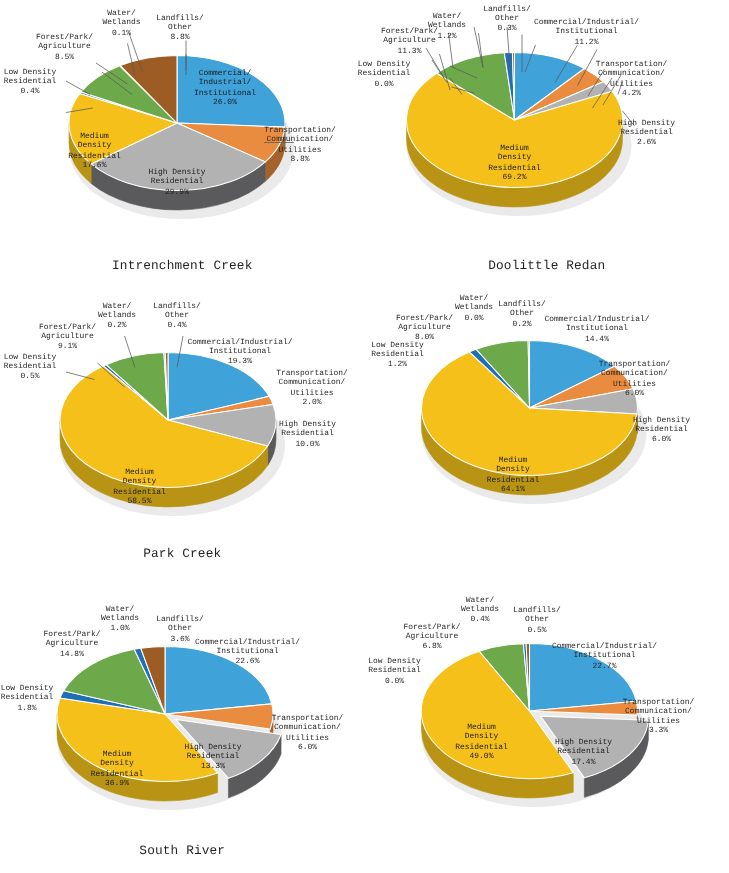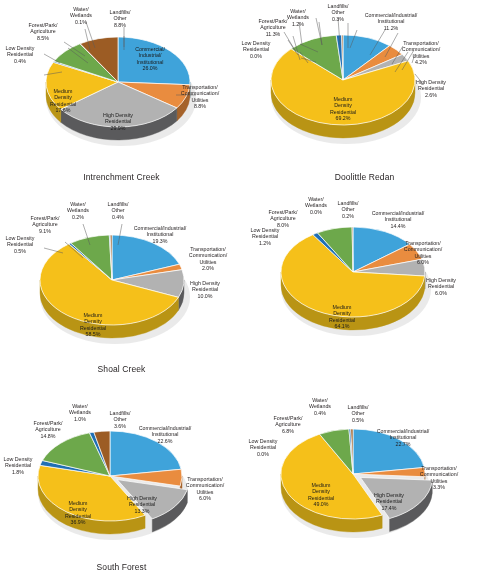--- a/index.html
+++ b/index.html
@@ -1,18 +1,18 @@
 <!DOCTYPE html>
 <html><head>
 <meta charset="utf-8">
 <style>
   html,body{margin:0;padding:0;background:#ffffff;}
   body{width:486px;height:582px;font-family:"Liberation Sans",sans-serif;color:#111;overflow:hidden;}
   #grid{position:relative;width:486px;height:582px;}
-  .panel{position:absolute;width:243px;height:194px;}
+  .panel{position:absolute;width:243px;height:194px;font-family:Liberation Mono, monospace;}
   .panel .stage{position:absolute;left:0;top:0;width:243px;height:170px;}
   .caption{position:absolute;left:0;width:243px;text-align:center;font-size:8.5px;color:#231f20;letter-spacing:.1px;}
   svg{position:absolute;left:0;top:0;overflow:visible;}
   .lbl{position:absolute;font-size:5.3px;line-height:1.22;color:#231f20;white-space:nowrap;}
   .lbl.c{text-align:center;}
   .lbl.inpie{color:#1a1a1a;}
   .pct{display:block;}
 </style>
 </head>
 <body>
@@ -209,21 +209,21 @@
           <span style="display: block;">Water/</span>
           <span style="display: block;">Wetlands</span>
           <span class="pct">0.2%</span>
         </div>
         <div class="lbl c" style="left: 78px; top: 9px; width: 80px;">
           <span style="display: block;">Landfills/</span>
           <span style="display: block;">Other</span>
           <span class="pct">0.4%</span>
         </div>
       </div>
-      <div class="caption" style="top: 172px;">Shoal Creek</div>
+      <div class="caption" style="top: 172px;">Park Creek</div>
     </div>
     <div class="panel" style="left: 243px; top: 192px;">
       <div class="stage">
         <svg width="243" height="172">
           <ellipse cx="113" cy="97" rx="75" ry="47" fill="#d9d9d9" opacity="0.55"></ellipse>
           <path d="M 182.00 80.00 A 72 45 0 0 1 181.71 84.03 l 0 13 A 72 45 0 0 0 182.00 93.00 Z" fill="#5a5a5c" stroke="#5a5a5c" stroke-width="0.4"></path>
           <path d="M 181.71 84.03 A 72 45 0 0 1 38.00 80.00 l 0 13 A 72 45 0 0 0 181.71 97.03 Z" fill="#b99414" stroke="#b99414" stroke-width="0.4"></path>
           <path d="M 110.00 80.00 L 110.00 35.00 A 72 45 0 0 1 166.65 52.23 Z" fill="#3fa3da" stroke="#ffffff" stroke-width="0.7"></path>
           <path d="M 110.00 80.00 L 166.65 52.23 A 72 45 0 0 1 179.04 67.23 Z" fill="#e98c3f" stroke="#ffffff" stroke-width="0.7"></path>
           <path d="M 110.00 80.00 L 179.04 67.23 A 72 45 0 0 1 181.71 84.03 Z" fill="#b2b2b2" stroke="#ffffff" stroke-width="0.7"></path>
@@ -338,21 +338,21 @@
           <span style="display: block;">Water/</span>
           <span style="display: block;">Wetlands</span>
           <span class="pct">1.0%</span>
         </div>
         <div class="lbl c" style="left: 80px; top: 20px; width: 80px;">
           <span style="display: block;">Landfills/</span>
           <span style="display: block;">Other</span>
           <span class="pct">3.6%</span>
         </div>
       </div>
-      <div class="caption" style="top: 172px;">South Forest</div>
+      <div class="caption" style="top: 172px;">South River</div>
     </div>
     <div class="panel" style="left: 243px; top: 390px;">
       <div class="stage">
         <svg width="243" height="172">
           <ellipse cx="113" cy="101" rx="75" ry="47" fill="#d9d9d9" opacity="0.55"></ellipse>
           <path d="M 182.00 84.00 A 72 45 0 0 1 181.87 86.75 l 0 13 A 72 45 0 0 0 182.00 97.00 Z" fill="#a5622a" stroke="#a5622a" stroke-width="0.4"></path>
           <path d="M 189.26 90.18 A 72 45 0 0 1 146.58 128.56 l 0 13 A 72 45 0 0 0 189.26 103.18 Z" fill="#5a5a5c" stroke="#5a5a5c" stroke-width="0.4"></path>
           <path d="M 139.19 125.14 A 72 45 0 0 1 38.00 84.00 l 0 13 A 72 45 0 0 0 139.19 138.14 Z" fill="#b99414" stroke="#b99414" stroke-width="0.4"></path>
           <path d="M 110.00 84.00 L 110.00 39.00 A 72 45 0 0 1 181.23 77.46 Z" fill="#3fa3da" stroke="#ffffff" stroke-width="0.7"></path>
           <path d="M 110.00 84.00 L 181.23 77.46 A 72 45 0 0 1 181.87 86.75 Z" fill="#e98c3f" stroke="#ffffff" stroke-width="0.7"></path>

